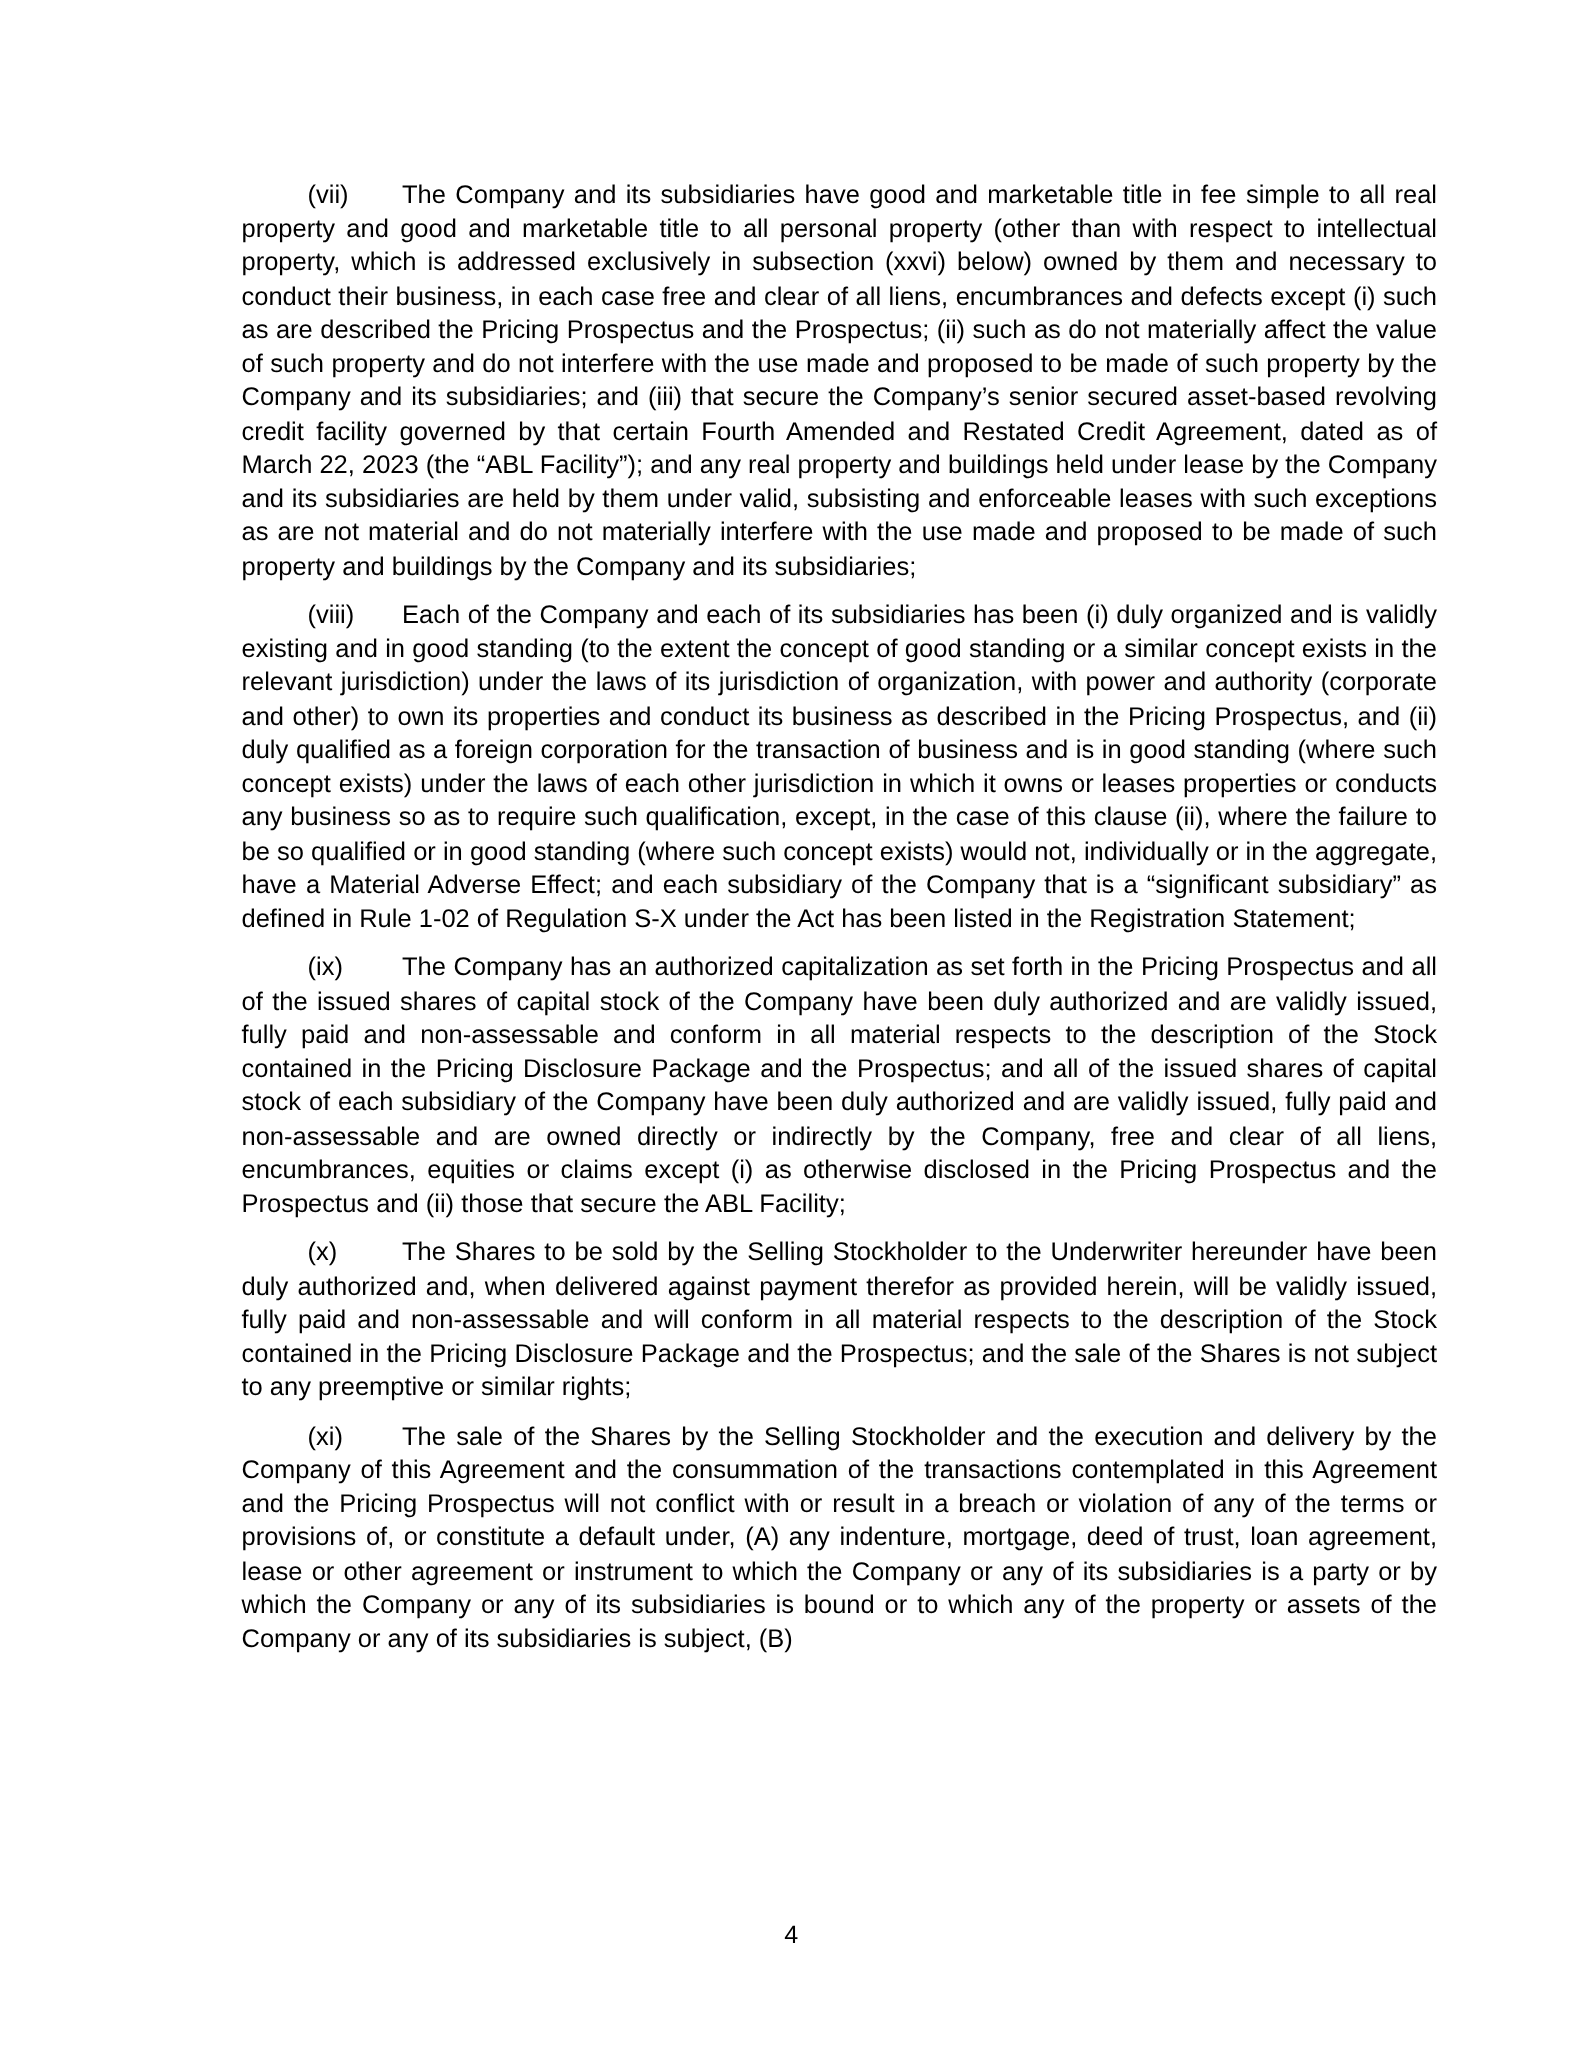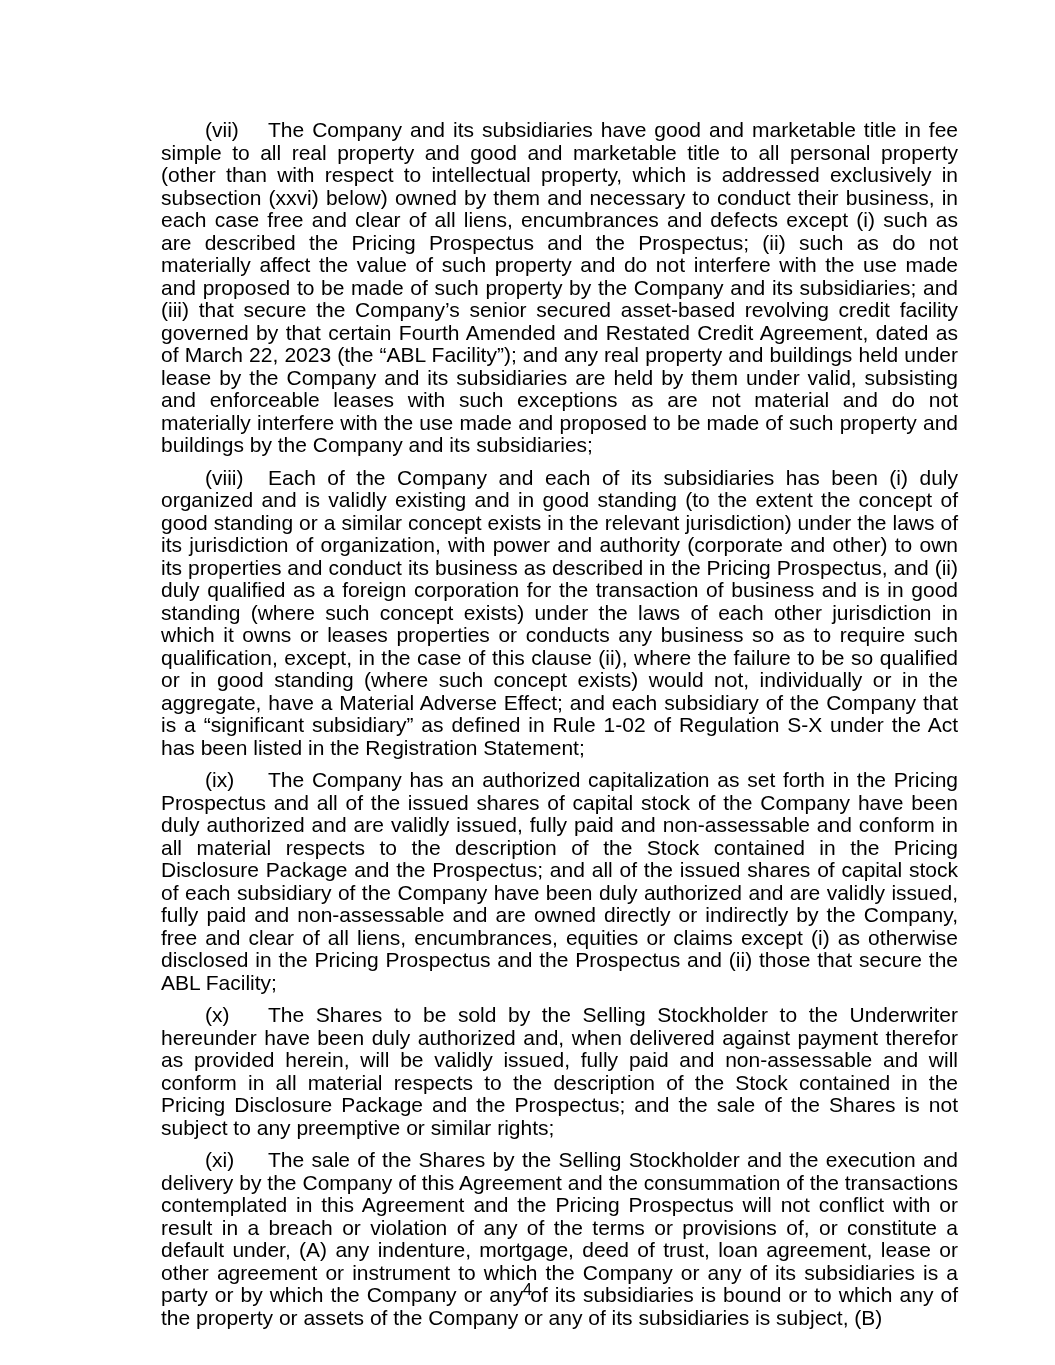--- a/index.html
+++ b/index.html
@@ -21,21 +21,21 @@
     width: 1055px;
     height: 1365px;
     background: #ffffff;
     overflow: hidden;
   }
   .body-text {
     position: absolute;
     left: 161px;
     top: 119px;
     width: 797px;
-    font-size: 21px;
+    font-size: 17px;
     line-height: 22.5px;
     text-align: justify;
     color: #000000;
   }
   .para {
     margin: 0 0 10px 0;
     text-indent: 44px;
   }
   .pnum {
     display: inline-block;

